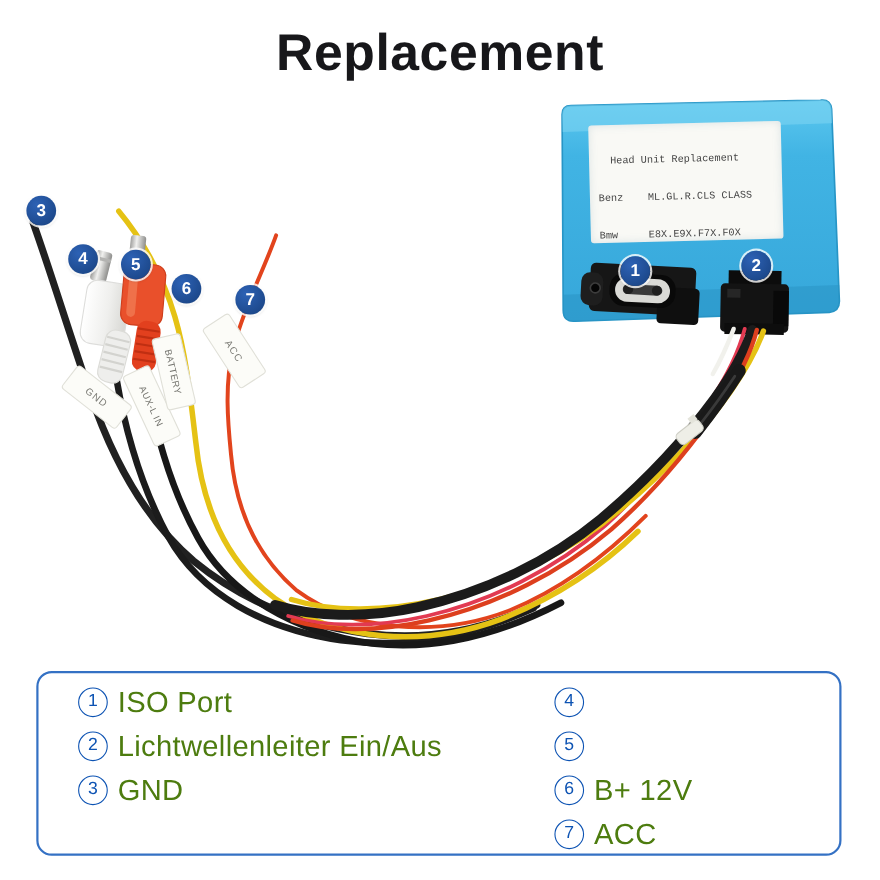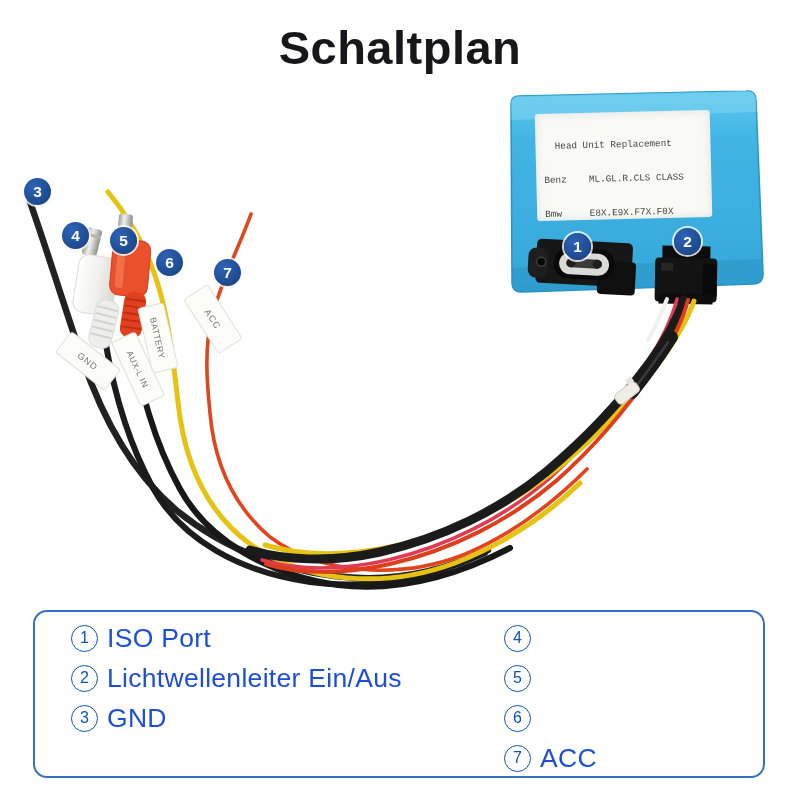--- a/index.html
+++ b/index.html
@@ -28,28 +28,28 @@
   
   .legend{position:absolute;left:33px;top:610px;width:732px;height:168px;
           border:2.5px solid #3471c4;border-radius:14px;background:#fff;box-sizing:border-box;}
   .lcol{position:absolute;top:6px;display:flex;flex-direction:column;}
   .lcol1{left:36px;}
   .lcol2{left:469px;}
   .litem{display:flex;align-items:center;height:40px;gap:9px;}
   .lnum{width:27px;height:27px;border:1.8px solid #0d53b3;border-radius:50%;
         color:#0d53b3;font-size:16px;display:flex;align-items:center;justify-content:center;
         box-sizing:border-box;flex:0 0 auto;}
-  .llabel{font-size:26.5px;color:#1d4ed8;white-space:nowrap;letter-spacing:0.3px;}
+  .llabel{font-size:26.5px;color:#4d7c0f;white-space:nowrap;letter-spacing:0.3px;}
 </style>
 </head>
 <body>
 
 <div class="page">
 
-  <h1 class="title">Schaltplan</h1>
+  <h1 class="title">Replacement</h1>
 
   <div class="scene">
     <svg width="800" height="800" viewBox="0 0 800 800">
       <defs>
         <linearGradient id="boxGrad" x1="0" y1="0" x2="0" y2="1">
           <stop offset="0" stop-color="#5cc8ef"></stop>
           <stop offset="0.25" stop-color="#41b4e4"></stop>
           <stop offset="1" stop-color="#36a7da"></stop>
         </linearGradient>
         <linearGradient id="silver" x1="0" y1="0" x2="1" y2="0">
@@ -197,20 +197,21 @@
     </div>
     <div class="lcol lcol2">
       <div class="litem">
         <span class="lnum">4</span>
       </div>
       <div class="litem">
         <span class="lnum">5</span>
       </div>
       <div class="litem">
         <span class="lnum">6</span>
+        <span class="llabel">B+ 12V</span>
       </div>
       <div class="litem">
         <span class="lnum">7</span>
         <span class="llabel">ACC</span>
       </div>
     </div>
   </div>
 
 </div>
 

